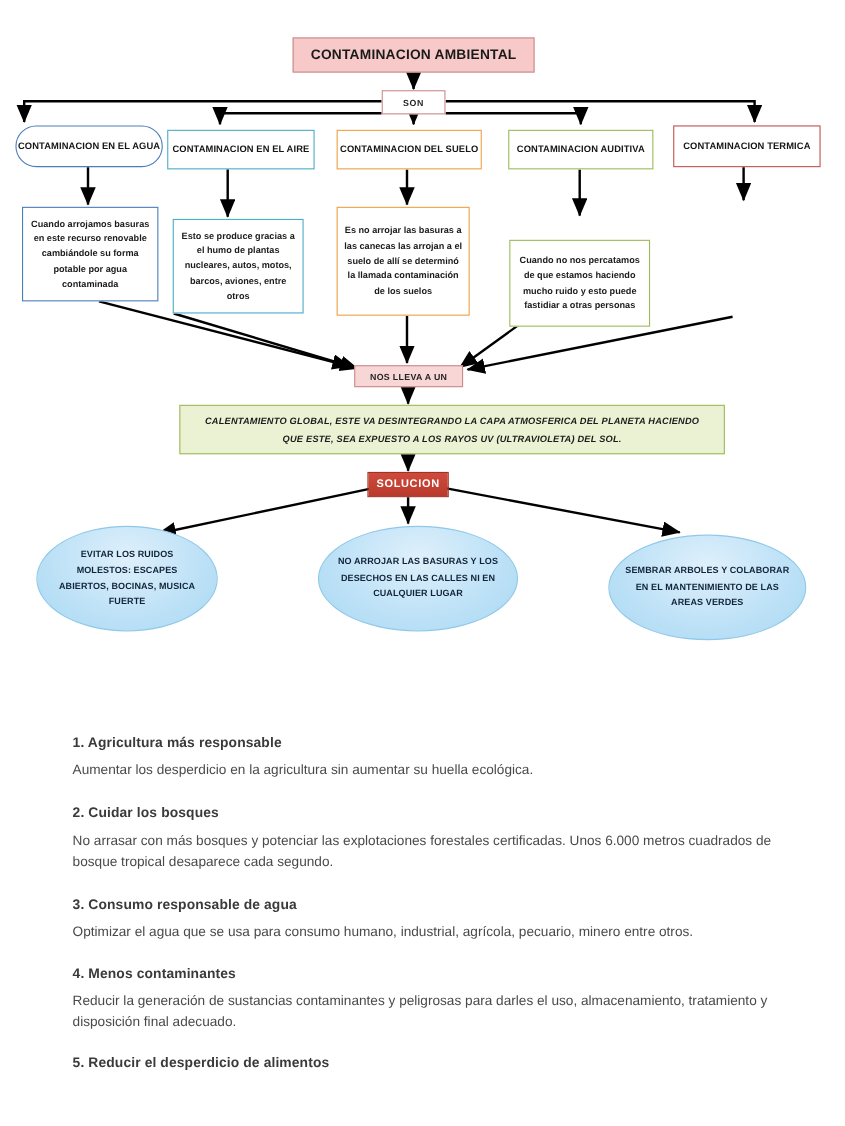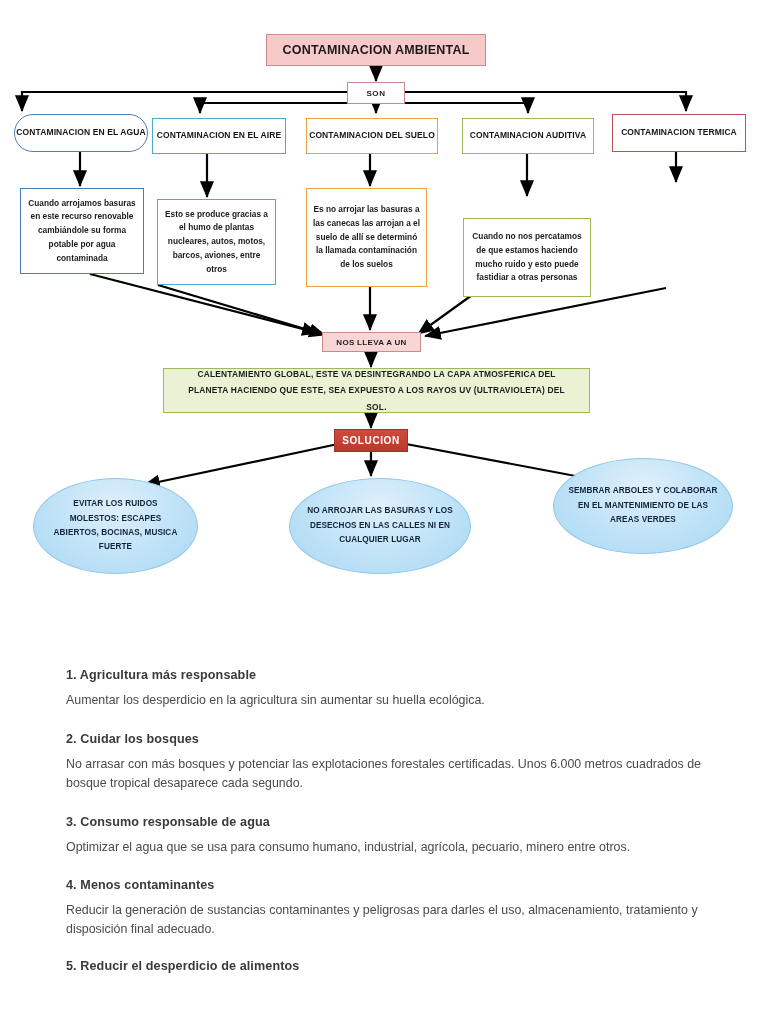--- a/index.html
+++ b/index.html
@@ -153,35 +153,35 @@
     <span>Es no arrojar las basuras a las canecas las arrojan a el suelo de allí se determinó la llamada contaminación de los suelos</span>
   </div>
   <div class="node desc-box" style="left:463px;top:198px;width:128px;height:79px;border-color:#9bbb59;margin-top:20px;">
     <span>Cuando no nos percatamos de que estamos haciendo mucho ruido y esto puede fastidiar a otras personas</span>
   </div>
 
   <div class="node nos-box" style="left:322px;top:332px;width:99px;height:20px;">
     <span>NOS LLEVA A UN</span>
   </div>
 
-  <div class="node green-banner" style="left:163px;top:368px;width:427px;height:45px;padding:0 14px;box-sizing:border-box;">
+  <div class="node green-banner" style="left:163px;top:368px;width:496px;height:45px;padding:0 14px;box-sizing:border-box;font-style:italic;">
     <span>CALENTAMIENTO GLOBAL, ESTE VA DESINTEGRANDO LA CAPA ATMOSFERICA DEL PLANETA HACIENDO QUE ESTE, SEA EXPUESTO A LOS RAYOS UV (ULTRAVIOLETA) DEL SOL.</span>
   </div>
 
   <div class="node solucion-box" style="left:334px;top:429px;width:74px;height:23px;">
     <span>SOLUCION</span>
   </div>
 
   <div class="node ellipse" style="left:33px;top:478px;width:165px;height:96px;">
     <span>EVITAR LOS RUIDOS MOLESTOS: ESCAPES ABIERTOS, BOCINAS, MUSICA FUERTE</span>
   </div>
   <div class="node ellipse" style="left:289px;top:478px;width:182px;height:96px;">
     <span>NO ARROJAR LAS BASURAS Y LOS DESECHOS EN LAS CALLES NI EN CUALQUIER LUGAR</span>
   </div>
-  <div class="node ellipse" style="left:553px;top:458px;width:180px;height:96px;">
+  <div class="node ellipse" style="left:553px;top:486px;width:180px;height:96px;">
     <span>SEMBRAR ARBOLES Y COLABORAR EN EL MANTENIMIENTO DE LAS AREAS VERDES</span>
   </div>
 </div>
 
 <div id="article">
 
   <div>
     <p class="art-h">1. Agricultura más responsable</p>
     <p class="art-p">Aumentar los desperdicio en la agricultura sin aumentar su huella ecológica.</p>
   </div>

